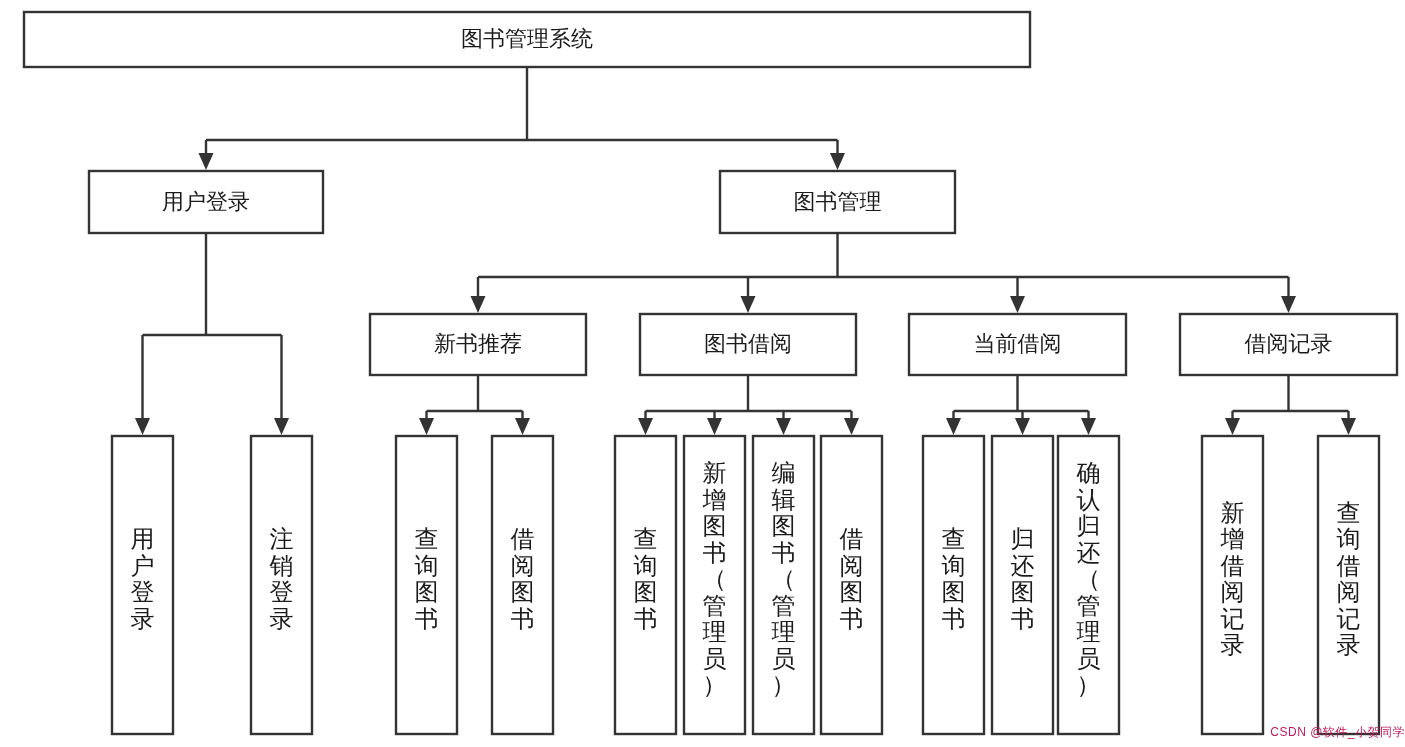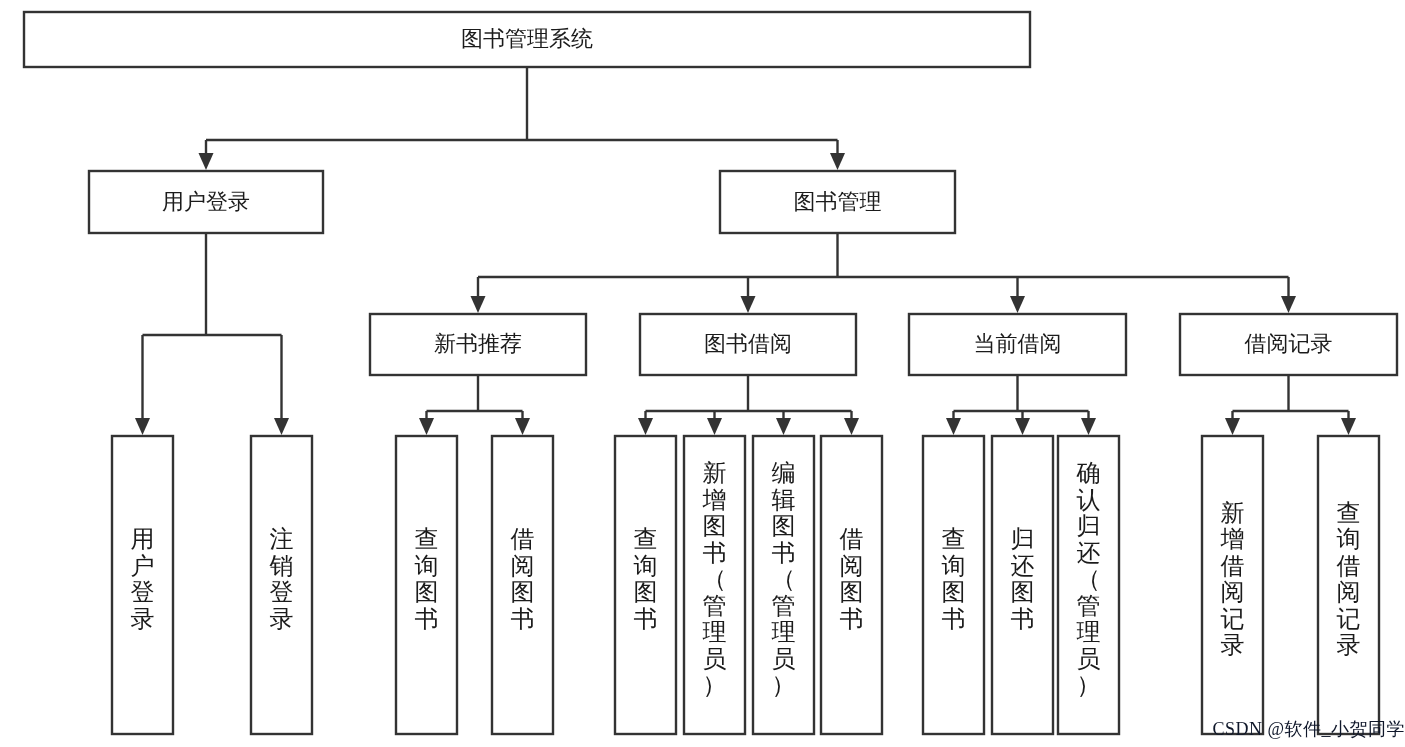--- a/index.html
+++ b/index.html
@@ -51,23 +51,23 @@
   .node-label-vertical {
     font-family: "Liberation Sans", "DejaVu Sans", sans-serif;
     fill: #1b1b1b;
     font-size: 24px;
     text-anchor: middle;
   }
   .watermark {
     position: absolute;
     right: 8px;
     bottom: 6px;
-    font-family: Liberation Serif, serif;
-    font-size: 18px;
-    color: #0f172a;
+    font-family: Liberation Sans, sans-serif;
+    font-size: 12px;
+    color: #be185d;
     letter-spacing: 0.5px;
     white-space: nowrap;
     pointer-events: none;
   }
 </style>
 </head>
 <body>
 
 <div id="diagram-root">
   <svg class="flowchart" viewBox="0 0 1405 747" xmlns="http://www.w3.org/2000/svg">

